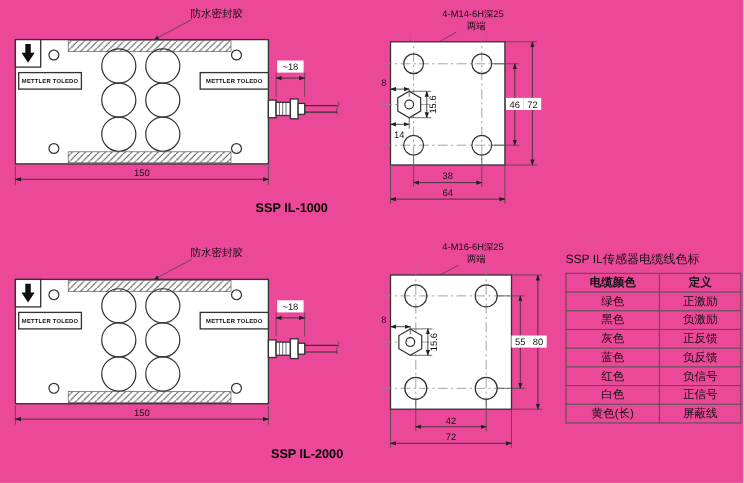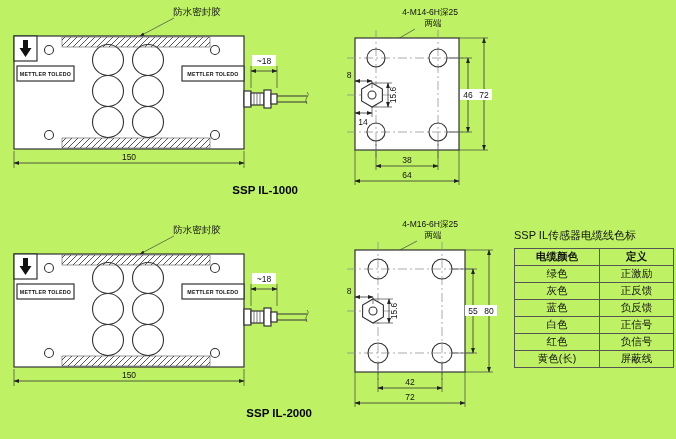--- a/index.html
+++ b/index.html
@@ -1,18 +1,18 @@
 <!DOCTYPE html>
 <html><head>
 <meta charset="utf-8">
 <style>
   *{margin:0;padding:0;box-sizing:border-box}
   html,body{background:#fff}
   body{font-family:"Liberation Sans","DejaVu Sans",sans-serif;color:#111}
-  .stage{position:relative;width:676px;height:439px;background:#bef264;overflow:hidden}
+  .stage{position:relative;width:676px;height:439px;background:#ec4899;overflow:hidden}
   .stage svg{position:absolute}
   .body{fill:#fff;stroke:#333;stroke-width:1.2}
   .line{fill:none;stroke:#333;stroke-width:1.1}
   .thin{fill:none;stroke:#444;stroke-width:0.7}
   .dimline{stroke:#333;stroke-width:0.8;fill:none}
   .centerline{fill:none;stroke:#888;stroke-width:0.7;stroke-dasharray:9 3 2 3}
   .hatch{fill:url(#hatch);stroke:#555;stroke-width:0.6}
   .cn{font-size:9.5px;fill:#111}
   .cn-small{font-size:8.5px;fill:#111}
   .brand{font-size:5.3px;font-weight:bold;fill:#111;letter-spacing:.2px}
@@ -261,34 +261,38 @@
           <th>电缆颜色</th>
           <th>定义</th>
         </tr>
       </thead>
       <tbody>
         <tr>
           <td>绿色</td>
           <td>正激励</td>
         </tr>
         <tr>
+          <td>黑色</td>
+          <td>负激励</td>
+        </tr>
+        <tr>
           <td>灰色</td>
           <td>正反馈</td>
         </tr>
         <tr>
           <td>蓝色</td>
           <td>负反馈</td>
         </tr>
         <tr>
+          <td>红色</td>
+          <td>负信号</td>
+        </tr>
+        <tr>
           <td>白色</td>
           <td>正信号</td>
-        </tr>
-        <tr>
-          <td>红色</td>
-          <td>负信号</td>
         </tr>
         <tr>
           <td>黄色(长)</td>
           <td>屏蔽线</td>
         </tr>
       </tbody>
     </table>
   </div>
 
 </div>

